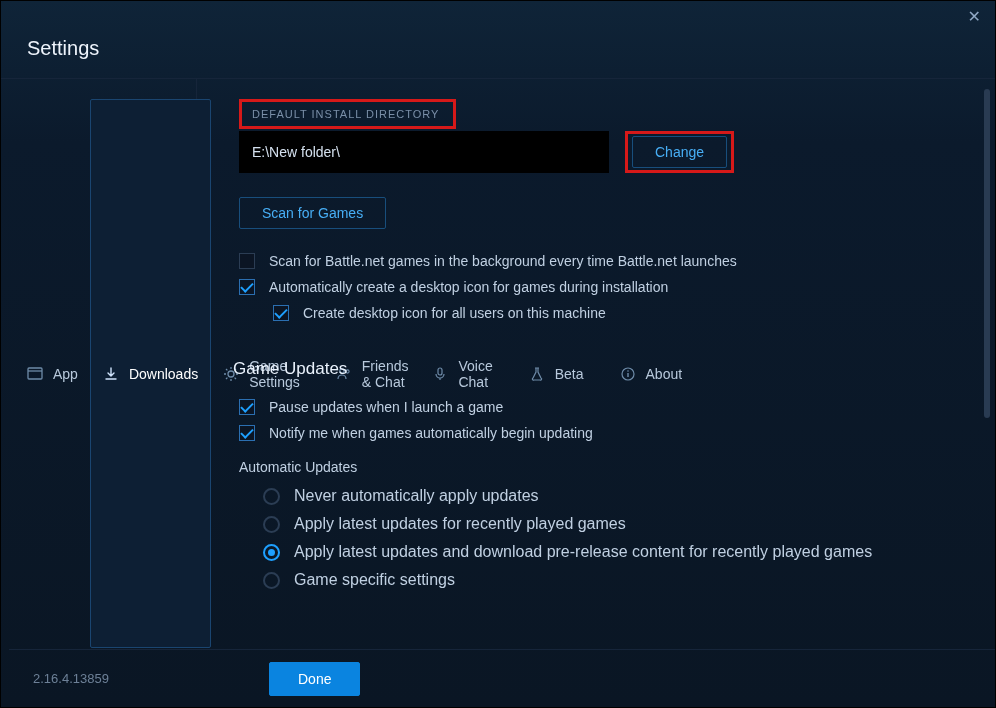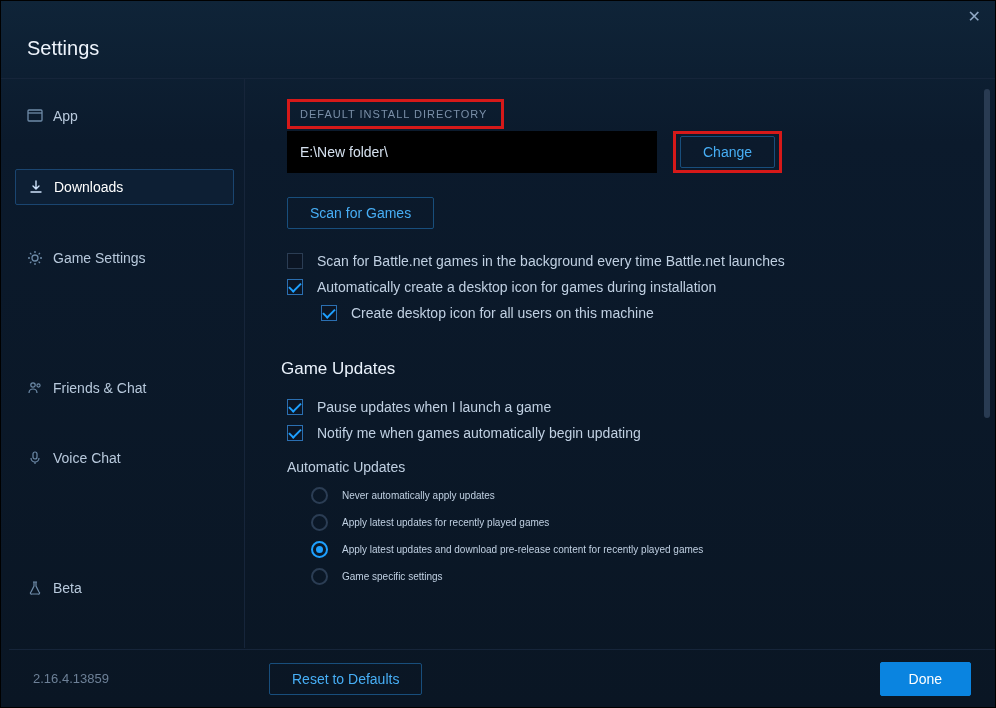--- a/index.html
+++ b/index.html
@@ -35,28 +35,27 @@
     font-size: 20px;
     font-weight: 400;
     color: #eef4fc;
   }
   .body {
     display: flex;
     height: 570px;
     border-top: 1px solid #16253a;
   }
   .sidebar {
-    width: 244px;
+    width: 196px;
     border-right: 1px solid #16253a;
     padding: 20px 10px 0 14px;
     position: relative;
     flex-shrink: 0;
     display: flex;
-    flex-direction: column;
-    gap: 36px;
+    flex-direction: row;
   }
   .side-item {
     display: flex;
     align-items: center;
     gap: 10px;
     padding: 9px 12px;
     border-radius: 2px;
     font-size: 14px;
     color: #b8c9dc;
     cursor: pointer;
@@ -171,21 +170,21 @@
   .subhead {
     font-size: 14px;
     color: #c0d0e2;
     margin: 18px 0 12px 6px;
   }
   .radio-row {
     display: flex;
     align-items: center;
     gap: 14px;
     margin: 6px 0 10px 30px;
-    font-size: 10px;
+    font-size: 16px;
     color: #c0d0e2;
   }
   .radio-circle {
     width: 17px; height: 17px;
     border: 2px solid #2b3d54;
     border-radius: 50%;
     display: flex; align-items:center; justify-content:center;
     flex-shrink: 0;
     cursor: pointer;
   }
@@ -377,18 +376,17 @@
       <div class="scrollbar">
         <div class="scrollbar-thumb"></div>
       </div>
     </div>
 
   </div>
 
   <div class="footer">
     <div class="version">2.16.4.13859</div>
     <div class="footer-right">
-      <button class="btn">Reset to Defaults</button>
       <button class="btn btn-primary" style="padding:8px 28px;">Done</button>
     </div>
   </div>
 
 </div>
 
 </body></html>

